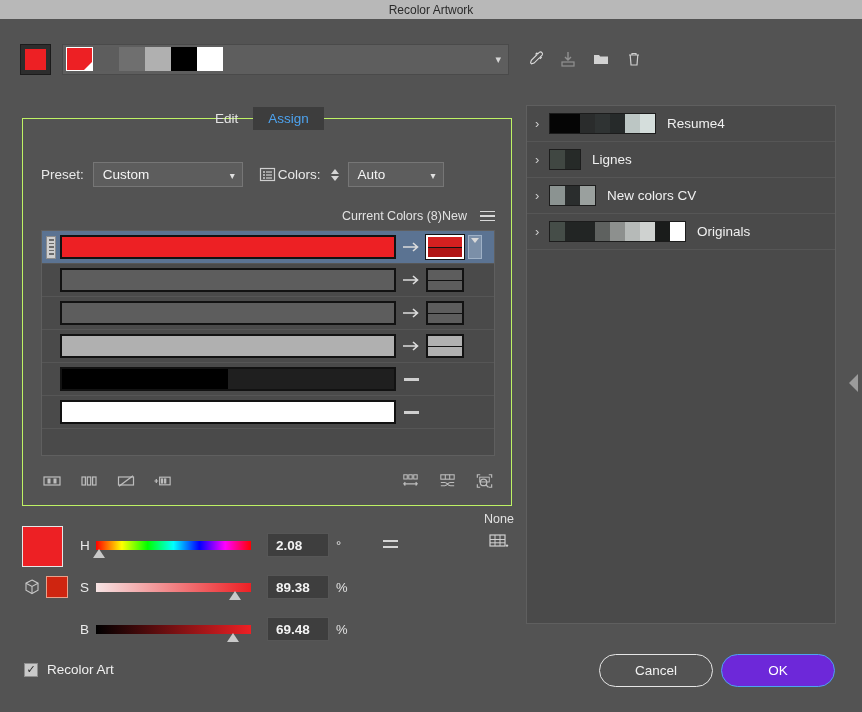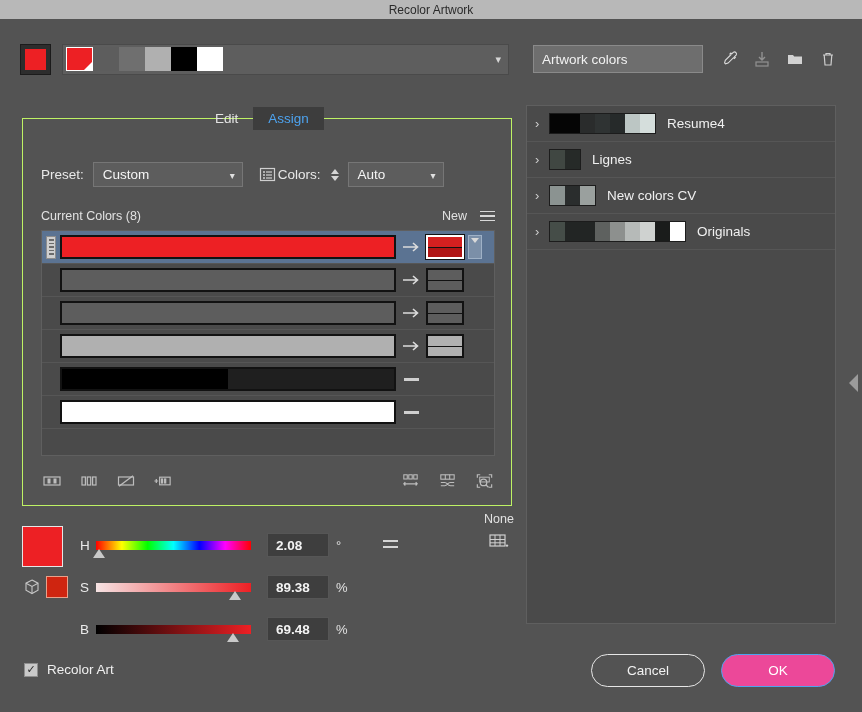--- a/index.html
+++ b/index.html
@@ -124,21 +124,21 @@
     width: 13px; height: 24px;
     display: flex; flex-direction: column; align-items: center; justify-content: center;
     gap: 2px;
   }
   .spinner .up, .spinner .dn { width:0;height:0;border-left:4px solid transparent;border-right:4px solid transparent; }
   .spinner .up { border-bottom: 5px solid #d5d5d5; }
   .spinner .dn { border-top: 5px solid #d5d5d5; }
 
   .cc-header {
     position: absolute; left: 18px; top: 90px; width: 454px;
-    display: flex; align-items: flex-end; justify-content: space-between;
+    display: flex; align-items: flex-end; justify-content: flex-end;
     font-size: 12.5px; color: #e2e2e2;
   }
   .cc-right { display: flex; align-items: center; gap: 13px; }
   .hamburger { display:flex; flex-direction:column; gap:3px; }
   .hamburger i { display:block; width:15px; height:1.5px; background:#d8d8d8; }
 
   
   .color-list {
     position: absolute; left: 18px; top: 111px;
     width: 454px; height: 226px;
@@ -266,28 +266,28 @@
 
   
   .footer { position: absolute; left: 0; bottom: 0; width: 862px; height: 58px; }
   .recolor-chk { position: absolute; left: 24px; top: 8px; display: flex; align-items: center; gap: 9px; }
   .chkbox {
     width: 14px; height: 14px; background: #c9c9c9; border: 1px solid #8e8e8e;
     display: flex; align-items: center; justify-content: center;
     color: #2b2b2b; font-size: 11px; line-height: 1;
   }
   .chk-lbl { font-size: 13.5px; color: #f0f0f0; }
-  .btns { position: absolute; right: 27px; top: 0; display: flex; gap: 16px; }
+  .btns { position: absolute; right: 27px; top: 0; display: flex; gap: 8px; }
   .btn {
     width: 114px; height: 33px; border-radius: 17px;
     display: flex; align-items: center; justify-content: center;
     font-size: 13.5px;
   }
   .btn.cancel { background: #535353; border: 1.5px solid #e6e6e6; color: #f2f2f2; }
-  .btn.ok { background: #ec4899; color: #ffffff; border: 1.5px solid #4da3ef; }
+  .btn.ok { background: #6d28d9; color: #ffffff; border: 1.5px solid #4da3ef; }
 </style>
 </head>
 <body>
 
 <div class="titlebar">
   <span>Recolor Artwork</span>
 </div>
 
 <div class="body-area">
 
@@ -304,23 +304,20 @@
           </div>
           <div class="strip-sw" style="background: rgb(93, 93, 93);"></div>
           <div class="strip-sw" style="background: rgb(111, 111, 111);"></div>
           <div class="strip-sw" style="background: rgb(176, 176, 176);"></div>
           <div class="strip-sw" style="background: rgb(0, 0, 0);"></div>
           <div class="strip-sw" style="background: rgb(255, 255, 255);"></div>
         </div>
       <span class="strip-caret">▾</span>
     </div>
 
-    <div class="group-name-field">
-      <span>Artwork colors</span>
-    </div>
 
     <div class="top-icons">
       <div class="ticon">
         <svg width="18" height="18" viewBox="0 0 18 18">
           <path d="M13.5 2.2a2 2 0 0 1 2.6 2.9l-1.6 1.6.8.8-1 1-.8-.8-5.4 5.4-2.6.7-.9-.9.7-2.6 5.4-5.4-.8-.8 1-1 .8.8 1.8-1.7z" fill="none" stroke="#dcdcdc" stroke-width="1.1"></path>
         </svg>
       </div>
       <div class="ticon disabled">
         <svg width="18" height="18" viewBox="0 0 18 18">
           <path d="M9 2v7M6 7l3 3 3-3" fill="none" stroke="#dcdcdc" stroke-width="1.4"></path>

